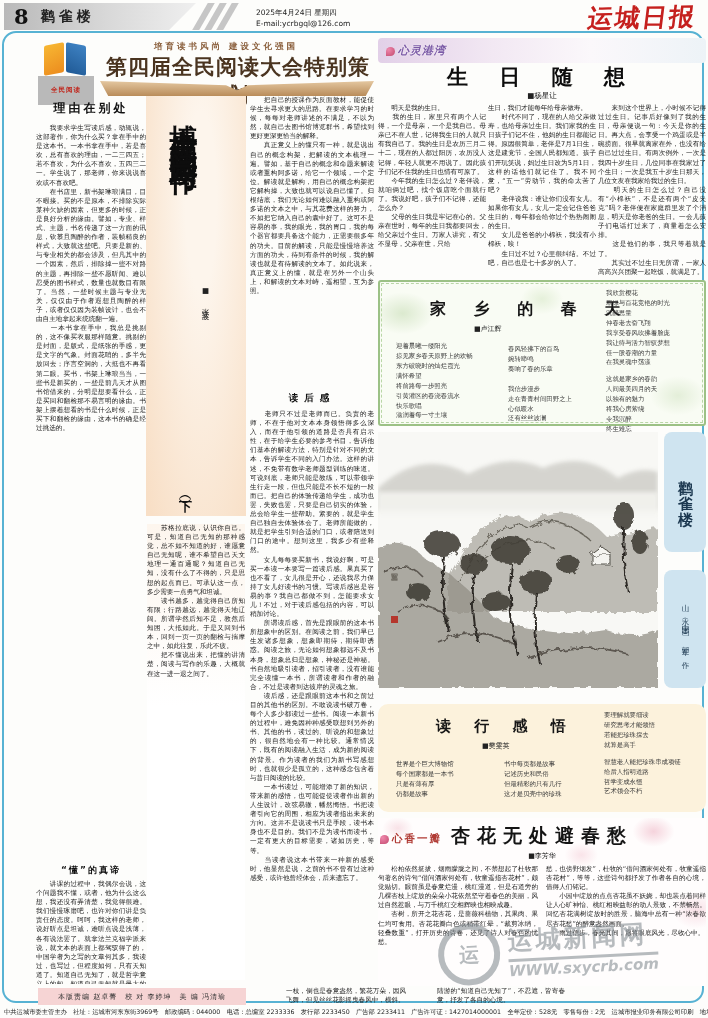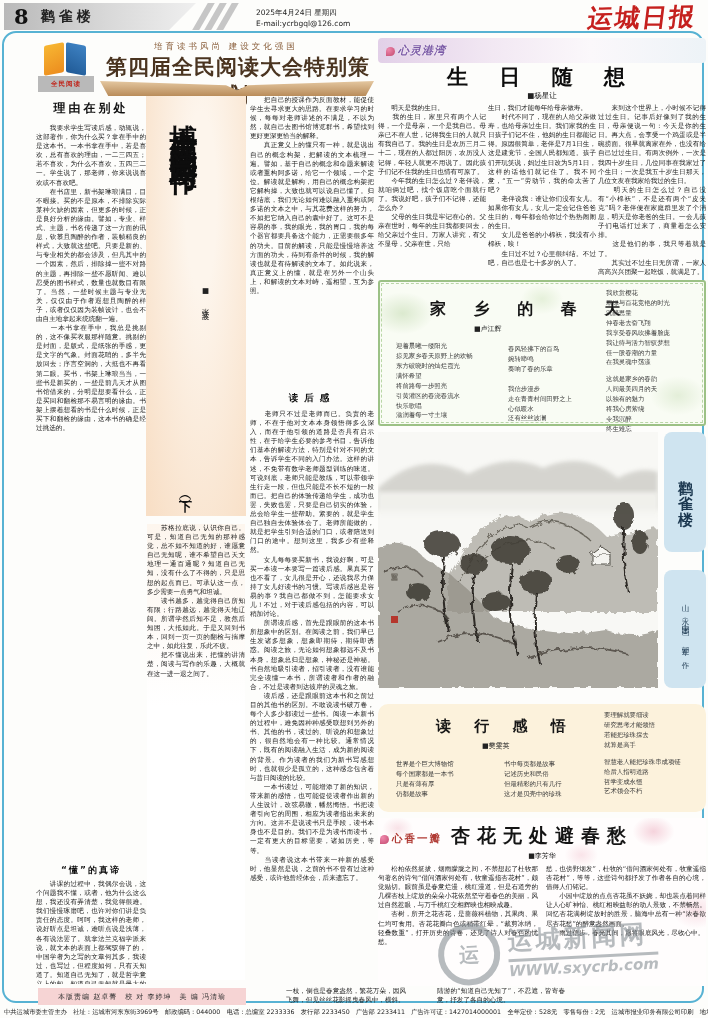--- a/index.html
+++ b/index.html
@@ -21,23 +21,23 @@
 
   
   .frame { position:absolute; left:2px; top:31px; width:702px; height:972px;
     border:2px solid #57b2d3; border-radius:14px; pointer-events:none; }
 
   
   .banner { position:absolute; left:36px; top:40px; width:338px; height:58px; }
   .book-logo { position:absolute; left:2px; top:0; width:56px; height:40px; }
   .book-logo .pL { position:absolute; left:6px; top:4px; width:20px; height:30px; background:linear-gradient(160deg,#f7b733,#ec8c1e); transform:skewY(-10deg); border-radius:2px; }
   .book-logo .pR { position:absolute; left:28px; top:4px; width:20px; height:30px; background:linear-gradient(200deg,#3f83c4,#205a96); transform:skewY(10deg); border-radius:2px; }
-  .book-logo .base { position:absolute; left:0; top:36px; width:56px; height:16px; background:#b9b9b9; display:flex; align-items:center; justify-content:center; }
+  .book-logo .base { position:absolute; left:0; top:36px; width:56px; height:29px; background:#b9b9b9; display:flex; align-items:center; justify-content:center; }
   .book-logo .base span { font-size:6.5px; color:#c0271d; font-weight:bold; letter-spacing:1px; }
-  .banner-slogan { position:absolute; left:118px; top:1px; font-size:8.5px; font-weight:normal; color:#8a5f3c; letter-spacing:3px; }
+  .banner-slogan { position:absolute; left:118px; top:1px; font-size:8.5px; font-weight:bold; color:#8a5f3c; letter-spacing:3px; }
   .banner-title { position:absolute; left:64px; top:13px; width:276px; text-align:center; font-size:21px; font-weight:900; color:#4a3420; letter-spacing:1px; }
   .banner-ribbon { position:absolute; left:64px; top:41px; width:274px; height:15px;
     background:linear-gradient(#e4c7a0,#b98c5a); clip-path:polygon(0 0,46% 28%,50% 62%,54% 28%,100% 0,97% 100%,3% 100%); }
 
   
   .tiny { font-size:6.6px; line-height:1.38; text-align:justify; color:#1b1b1b;
     white-space:pre-wrap; word-break:break-all; overflow:hidden; }
   .verse { font-size:6.4px; line-height:1.55; color:#3a3a3a; white-space:pre-line; }
   .byline-sm { font-size:7.5px; color:#222; }
 

